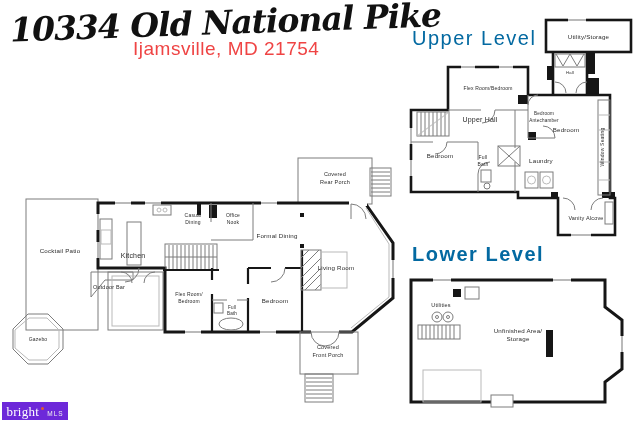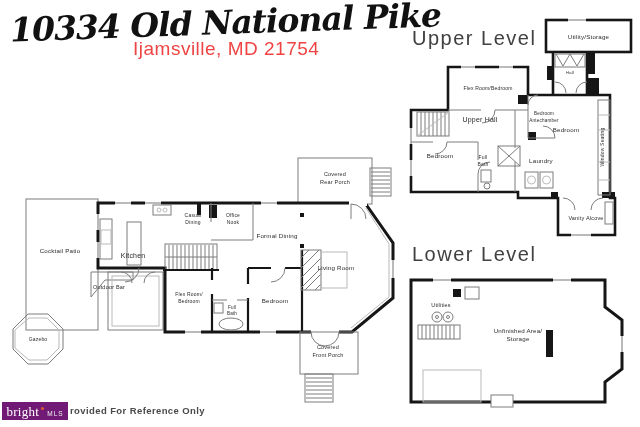--- a/index.html
+++ b/index.html
@@ -3,39 +3,39 @@
 <meta charset="utf-8">
 <style>
   html,body{margin:0;padding:0;background:#fff;}
   .page{position:relative;width:640px;height:427px;background:#fff;overflow:hidden;
         font-family:"Liberation Sans",sans-serif;color:#1a1a1a;}
   .script-title{position:absolute;left:10px;top:4px;width:370px;
         font-family:"DejaVu Serif",serif;font-style:italic;font-weight:bold;
         font-size:33px;letter-spacing:-1px;color:#111;transform:rotate(-2deg);white-space:nowrap;}
   .subtitle{position:absolute;left:133px;top:38px;font-size:19px;letter-spacing:.5px;
         color:#ef4444;white-space:nowrap;}
-  .level-title{position:absolute;font-size:20px;letter-spacing:1.5px;color:#404040;white-space:nowrap;}
+  .level-title{position:absolute;font-size:20px;letter-spacing:1.5px;color:#0369a1;white-space:nowrap;}
   #upper-title{left:412px;top:27px;}
   #main-title{left:24px;top:164px;}
-  #lower-title{left:412px;top:243px;}
+  #lower-title{left:412px;top:243px;font-weight:bold;}
   svg{position:absolute;}
   #upper-svg{left:403px;top:10px;}
   #main-svg{left:5px;top:152px;}
   #lower-svg{left:403px;top:270px;}
   svg text{font-family:"Liberation Sans",sans-serif;fill:#2b2b2b;text-anchor:middle;letter-spacing:.2px;}
   .t7{font-size:7px}.t6{font-size:6.2px}.t55{font-size:5.5px}.t5{font-size:5px}.t45{font-size:4.6px}.t4{font-size:4.2px}
   .wall{stroke:#161616;fill:none}
   .wallf{stroke:#161616;fill:#ffffff}
   .thin{stroke:#7d7d7d;stroke-width:1;fill:none}
   .thinf{stroke:#7d7d7d;stroke-width:1;fill:#ffffff}
   .lite{stroke:#b9b9b9;stroke-width:1;fill:none}
   .blk{fill:#161616;stroke:none}
   .gap{fill:#ffffff;stroke:none}
   .tick{stroke:#9d9d9d;stroke-width:1.4;fill:none}
-  .logo{position:absolute;left:2px;top:402px;width:66px;height:18px;background:#701a75;
+  .logo{position:absolute;left:2px;top:402px;width:66px;height:18px;background:#6d28d9;
         display:flex;align-items:center;justify-content:center;gap:2px;}
   .logo .b{font-family:"Liberation Serif",serif;color:#fff;font-size:13px;letter-spacing:.3px;line-height:1;}
   .logo .dot{width:3px;height:3px;border-radius:50%;background:#e05b2b;margin:-6px 1px 0 0;}
   .logo .mls{color:#efefef;font-size:6.5px;letter-spacing:1px;margin-top:4px;}
   .ref-text{position:absolute;left:70px;top:405px;font-size:9.5px;font-weight:bold;
         color:#4a4a4a;letter-spacing:.4px;white-space:nowrap;}
 </style>
 </head>
 <body>
 
@@ -281,15 +281,14 @@
       <text x="115" y="63" class="t6">Unfinished Area/</text>
       <text x="115" y="71" class="t6">Storage</text>
     </g>
   </svg>
 
   <div class="logo">
     <span class="b">bright</span>
     <span class="dot"></span>
     <span class="mls">MLS</span>
   </div>
-  <div class="ref-text">rovided For Reference Only</div>
 
 </div>
 
 </body></html>

